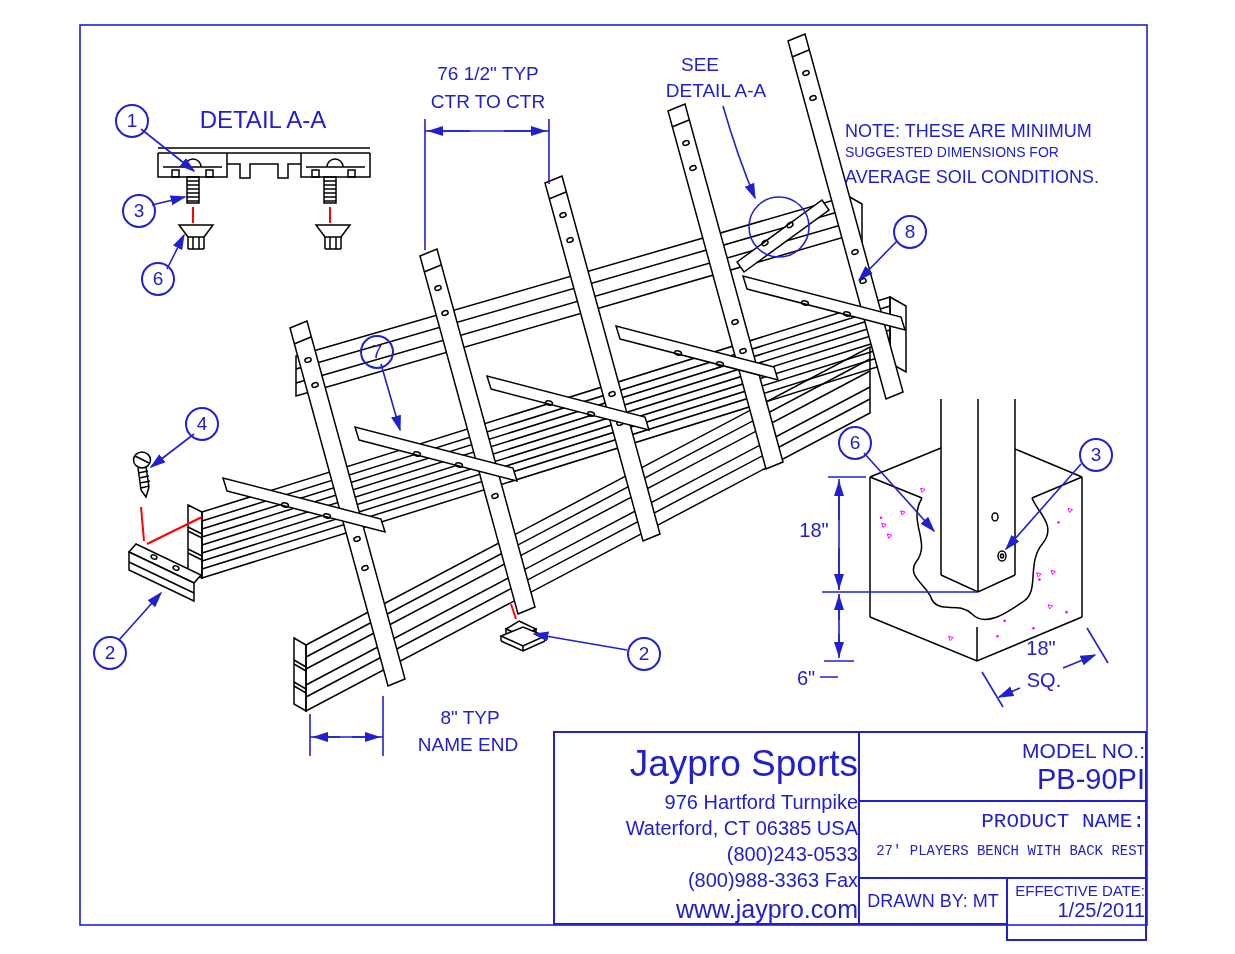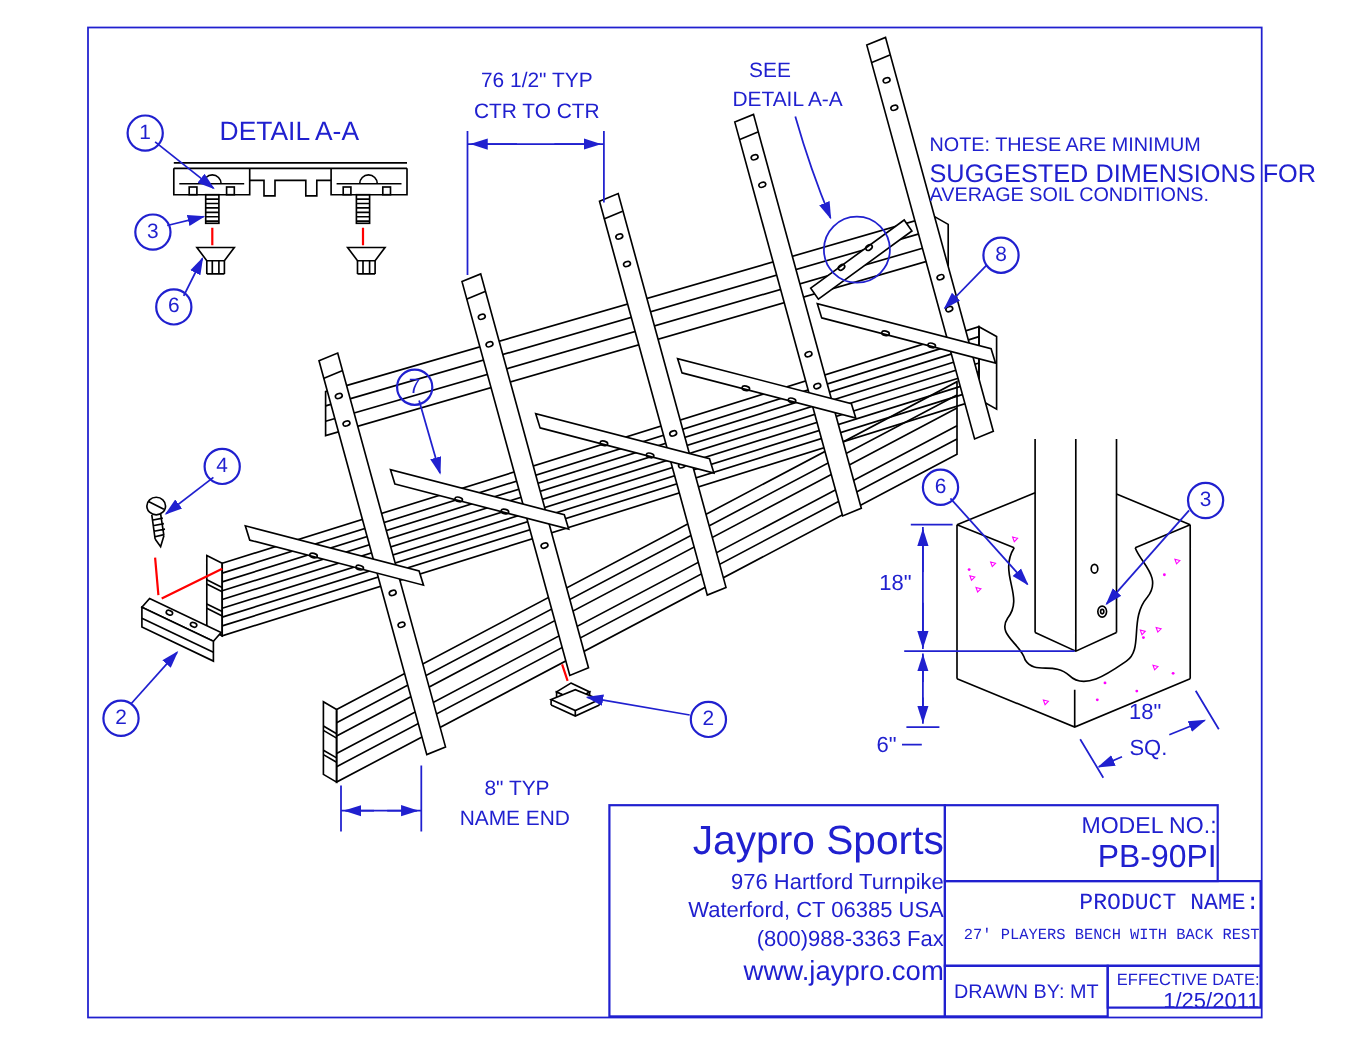--- a/index.html
+++ b/index.html
@@ -262,21 +262,21 @@
 
 <div class="t ctr" style="left:263px;top:107px;font-size:24px;">DETAIL A-A</div>
 
 <div class="t ctr" style="left:488px;top:64px;font-size:19px;">76 1/2" TYP</div>
 <div class="t ctr" style="left:488px;top:92px;font-size:19px;">CTR TO CTR</div>
 
 <div class="t ctr" style="left:700px;top:55px;font-size:19px;">SEE</div>
 <div class="t ctr" style="left:716px;top:81px;font-size:19px;">DETAIL A-A</div>
 
 <div class="t" style="left:845px;top:122px;font-size:18px;">NOTE: THESE ARE MINIMUM</div>
-<div class="t" style="left:845px;top:145px;font-size:23px;">SUGGESTED DIMENSIONS FOR</div>
+<div class="t" style="left:845px;top:145px;font-size:14px;">SUGGESTED DIMENSIONS FOR</div>
 <div class="t" style="left:845px;top:168px;font-size:18px;">AVERAGE SOIL CONDITIONS.</div>
 
 <div class="t ctr" style="left:470px;top:708px;font-size:19px;">8" TYP</div>
 <div class="t ctr" style="left:468px;top:735px;font-size:19px;">NAME END</div>
 
 <div class="t ctr" style="left:814px;top:520px;font-size:20px;">18"</div>
 <div class="t ctr" style="left:806px;top:668px;font-size:20px;">6"</div>
 <div class="t ctr" style="left:1041px;top:638px;font-size:20px;">18"</div>
 <div class="t ctr" style="left:1044px;top:670px;font-size:20px;">SQ.</div>
 
@@ -288,32 +288,33 @@
 <div class="co" style="left:360px;top:335px;">7</div>
 <div class="co" style="left:627px;top:637px;">2</div>
 <div class="co" style="left:893px;top:215px;">8</div>
 <div class="co" style="left:838px;top:426px;">6</div>
 <div class="co" style="left:1079px;top:438px;">3</div>
 
 <div class="tb" style="left:553px;top:731px;width:307px;height:194px;">
   <div style="font-size:37px;margin-top:10px;">Jaypro Sports</div>
   <div style="font-size:20px;margin-top:6px;">976 Hartford Turnpike</div>
   <div style="font-size:20px;margin-top:3px;">Waterford, CT 06385 USA</div>
+  <div style="font-size:20px;margin-top:3px;">(800)243-0533</div>
   <div style="font-size:20px;margin-top:3px;padding-left:40px;">(800)988-3363 Fax</div>
   <div style="font-size:25px;margin-top:3px;">www.jaypro.com</div>
 </div>
-<div class="tb" style="left:858px;top:731px;width:250px;height:71px;">
+<div class="tb" style="left:858px;top:731px;width:289px;height:71px;">
   <div style="font-size:21px;margin-top:6px;">MODEL NO.:</div>
   <div style="font-size:29px;">PB-90PI</div>
 </div>
 <div class="tb" style="left:858px;top:800px;width:289px;height:79px;font-family:Liberation Mono, monospace;">
   <div style="font-size:21px;margin-top:8px;">PRODUCT NAME:</div>
   <div style="font-size:14px;margin-top:10px;">27' PLAYERS BENCH WITH BACK REST</div>
 </div>
 <div class="tb" style="left:858px;top:877px;width:150px;height:48px;display:flex;align-items:center;justify-content:center;">
   <div style="font-size:18px;">DRAWN BY: MT</div>
 </div>
-<div class="tb" style="left:1006px;top:877px;width:141px;height:40px;">
+<div class="tb" style="left:1006px;top:877px;width:141px;height:64px;">
   <div style="font-size:15px;margin-top:3px;">EFFECTIVE DATE:</div>
   <div style="font-size:20px;">1/25/2011</div>
 </div>
 
 </div>
 
 </body></html>

